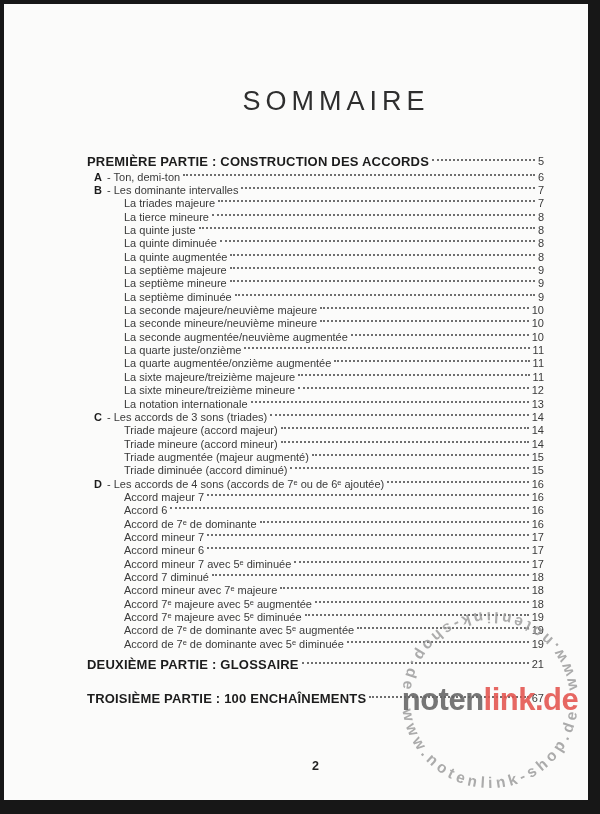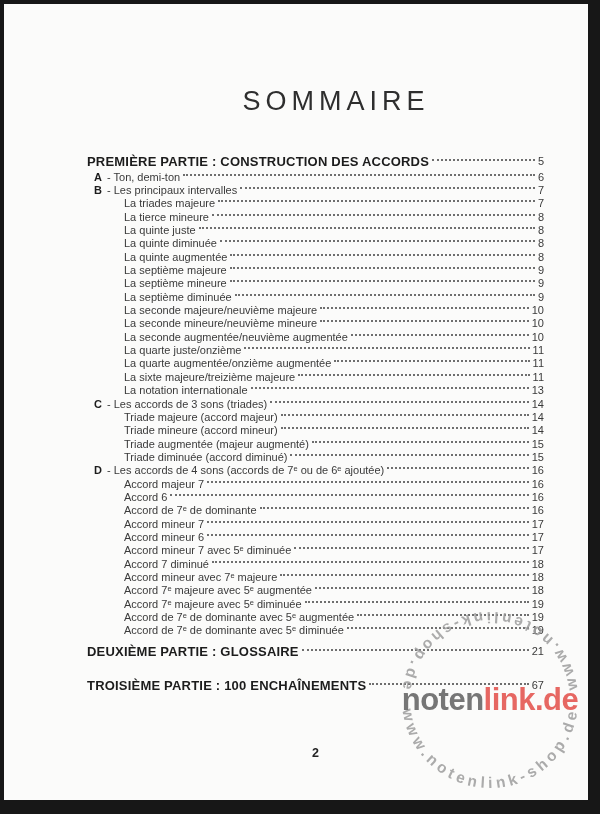--- a/index.html
+++ b/index.html
@@ -72,21 +72,21 @@
 
   <div class="row lvl-letter">
     <span class="letter">A</span>
     <span class="label">- Ton, demi-ton</span>
     <span class="leader"></span>
     <span class="pg">6</span>
   </div>
 
   <div class="row lvl-letter">
     <span class="letter">B</span>
-    <span class="label">- Les principaux intervalles</span>
+    <span class="label">- Les dominante intervalles</span>
     <span class="leader"></span>
     <span class="pg">7</span>
   </div>
 
   <div class="row lvl-sub">
 
     <span class="label">La triades majeure</span>
     <span class="leader"></span>
     <span class="pg">7</span>
   </div>
@@ -175,20 +175,26 @@
     <span class="pg">11</span>
   </div>
 
   <div class="row lvl-sub">
 
     <span class="label">La sixte majeure/treizième majeure</span>
     <span class="leader"></span>
     <span class="pg">11</span>
   </div>
 
+  <div class="row lvl-sub">
+
+    <span class="label">La sixte mineure/treizième mineure</span>
+    <span class="leader"></span>
+    <span class="pg">12</span>
+  </div>
 
   <div class="row lvl-sub">
 
     <span class="label">La notation internationale</span>
     <span class="leader"></span>
     <span class="pg">13</span>
   </div>
 
   <div class="row lvl-letter">
     <span class="letter">C</span>

